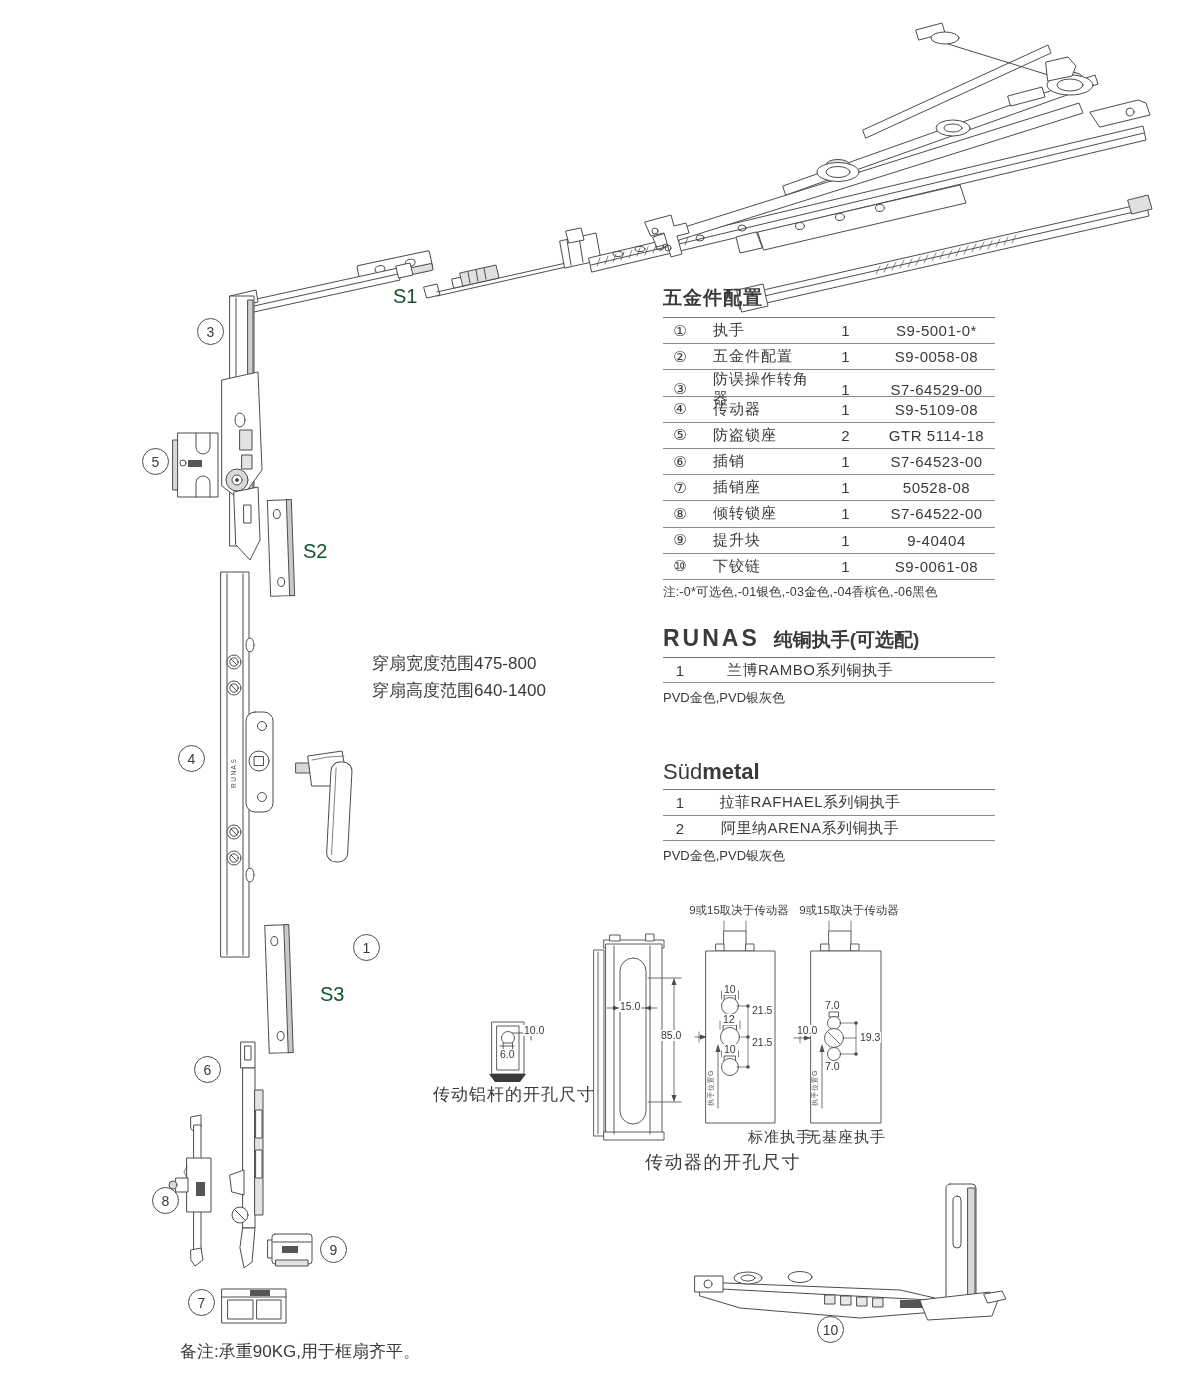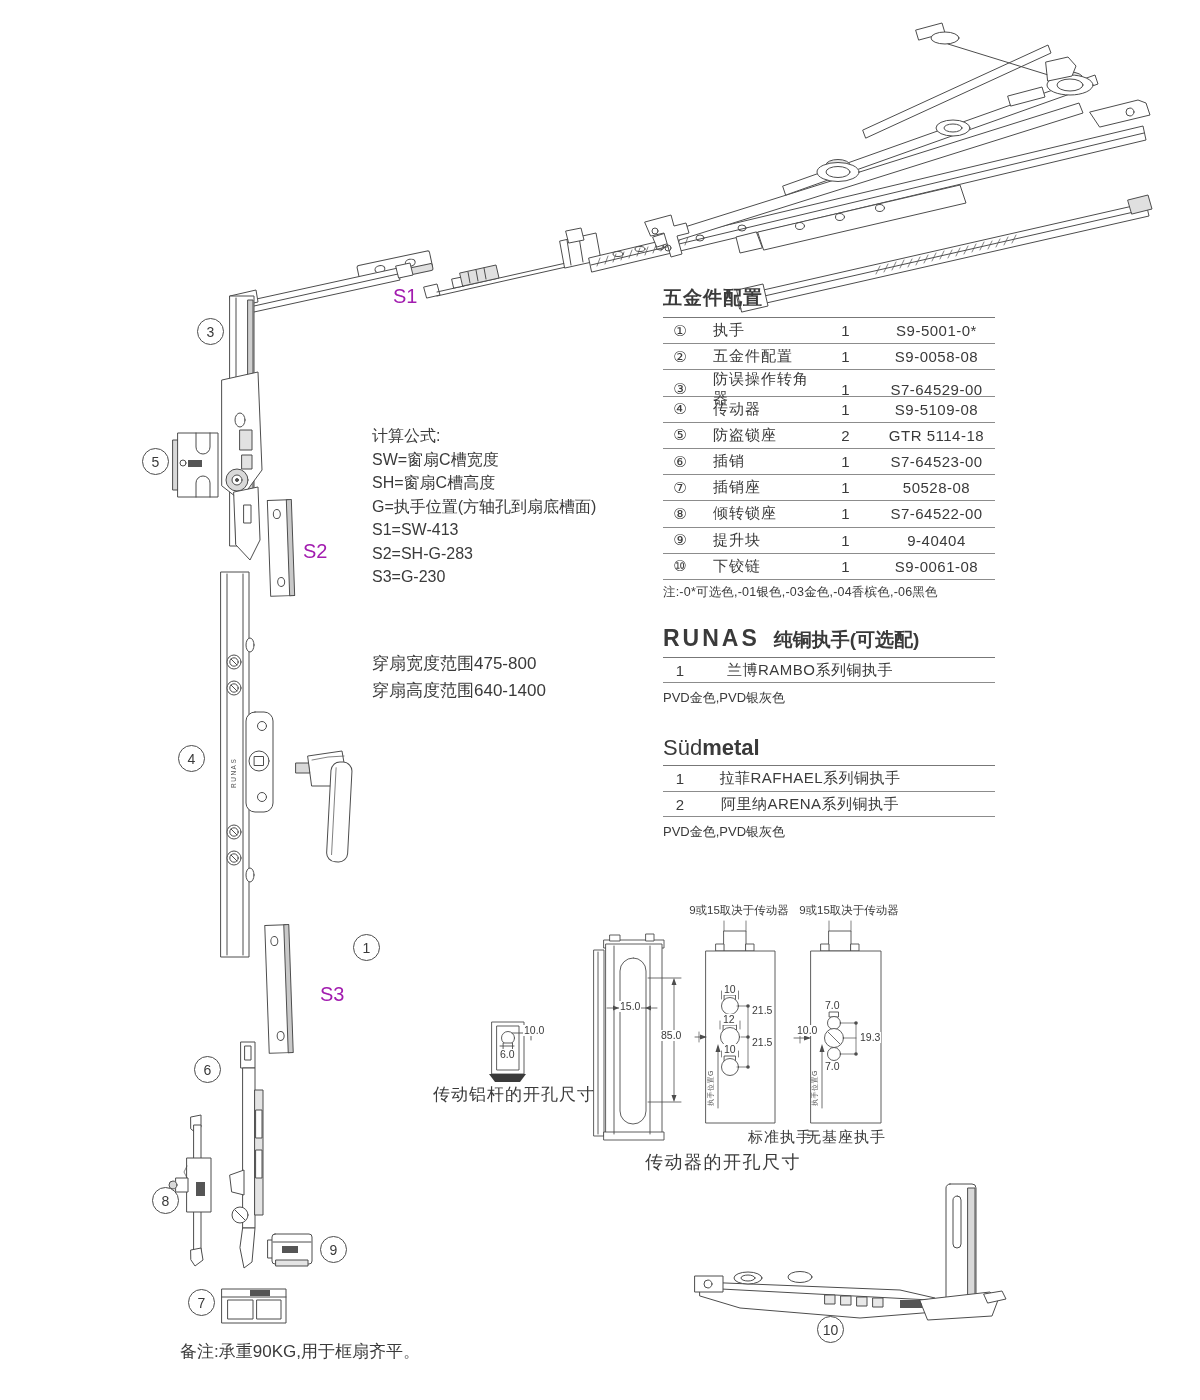--- a/index.html
+++ b/index.html
@@ -3,40 +3,40 @@
 <meta charset="utf-8">
 <style>
   html,body{margin:0;padding:0;background:#fff;}
   .canvas{position:relative;width:1200px;height:1400px;background:#fff;overflow:hidden;
           font-family:"Liberation Sans","DejaVu Sans",sans-serif;color:#3a3a3a;}
   svg{position:absolute;left:0;top:0;}
   
   .co{position:absolute;width:27px;height:27px;border:1.5px solid #4d4d4d;border-radius:50%;
       display:flex;align-items:center;justify-content:center;font-size:14px;color:#3a3a3a;
       background:#fff;box-sizing:border-box;}
-  .slabel{position:absolute;font-size:20px;color:#a21caf;}
+  .slabel{position:absolute;font-size:20px;color:#14532d;}
   
   .formulas{position:absolute;left:372px;top:424px;font-size:16px;line-height:23.5px;}
   .range{position:absolute;left:372px;top:650px;font-size:17px;line-height:27px;}
   .footnote{position:absolute;left:180px;top:1340px;font-size:17px;}
   
   .rcol{position:absolute;left:663px;top:285px;width:332px;}
   .ttitle{font-size:19px;font-weight:bold;letter-spacing:1px;margin-bottom:6px;}
   .ptable{border-top:1.5px solid #777;}
   .phead,.trow{display:grid;grid-template-columns:34px 116px 65px 1fr;align-items:center;
       border-bottom:1px solid #8c8c8c;height:25.2px;font-size:15px;}
   .phead{font-size:15.5px;}
   .c0{text-align:center;}
   .c1{text-align:left;padding-left:16px;letter-spacing:1px;}
   .c2{text-align:center;}
   .c3{text-align:center;letter-spacing:0.5px;}
   .tnote{font-size:12.5px;margin-top:4px;letter-spacing:0.2px;}
   .brandrow{margin-top:24px;font-size:19px;font-weight:bold;display:flex;align-items:baseline;}
   .brand-runas{font-size:23px;font-weight:bold;letter-spacing:3px;margin-right:14px;}
-  .brand-sud-l{font-size:22px;font-weight:400;}
+  .brand-sud-l{font-size:22px;font-weight:400;margin-top:24px;}
   .brand-sud-b{font-size:22px;font-weight:bold;margin-right:8px;}
   .opt-table{border-top:1.5px solid #777;margin-top:4px;}
   .optrow{display:grid;grid-template-columns:34px 226px 1fr;align-items:center;
       border-bottom:1px solid #8c8c8c;height:24.5px;font-size:15px;}
   .optrow .on{text-align:center;}
   .optrow .onm{text-align:center;letter-spacing:0.5px;}
   .pvd{font-size:13px;margin-top:6px;}
   
   .dim{position:absolute;font-size:10.5px;line-height:1;background:#fff;padding:0 1px;color:#3a3a3a;}
   .dhdr{position:absolute;font-size:11.5px;width:110px;text-align:center;}
@@ -393,29 +393,20 @@
 <div class="co" style="left:817px;top:1316px;">
       <span>10</span>
     </div>
 
 <div class="slabel" style="left:393px;top:285px;">S1</div>
 <div class="slabel" style="left:303px;top:540px;">S2</div>
 <div class="slabel" style="left:320px;top:983px;">S3</div>
 
 <div class="vbrand" style="left:230px;top:788px;">RUNAS</div>
 
-<div class="formulas">
-  <div>计算公式:</div>
-  <div>SW=窗扇C槽宽度</div>
-  <div>SH=窗扇C槽高度</div>
-  <div>G=执手位置(方轴孔到扇底槽面)</div>
-  <div>S1=SW-413</div>
-  <div>S2=SH-G-283</div>
-  <div>S3=G-230</div>
-</div>
 
 <div class="range">
   <div>穿扇宽度范围475-800</div>
   <div>穿扇高度范围640-1400</div>
 </div>
 
 <div class="rcol">
   <div class="ttitle">五金件配置</div>
   <div class="ptable">
     <div class="trow">

